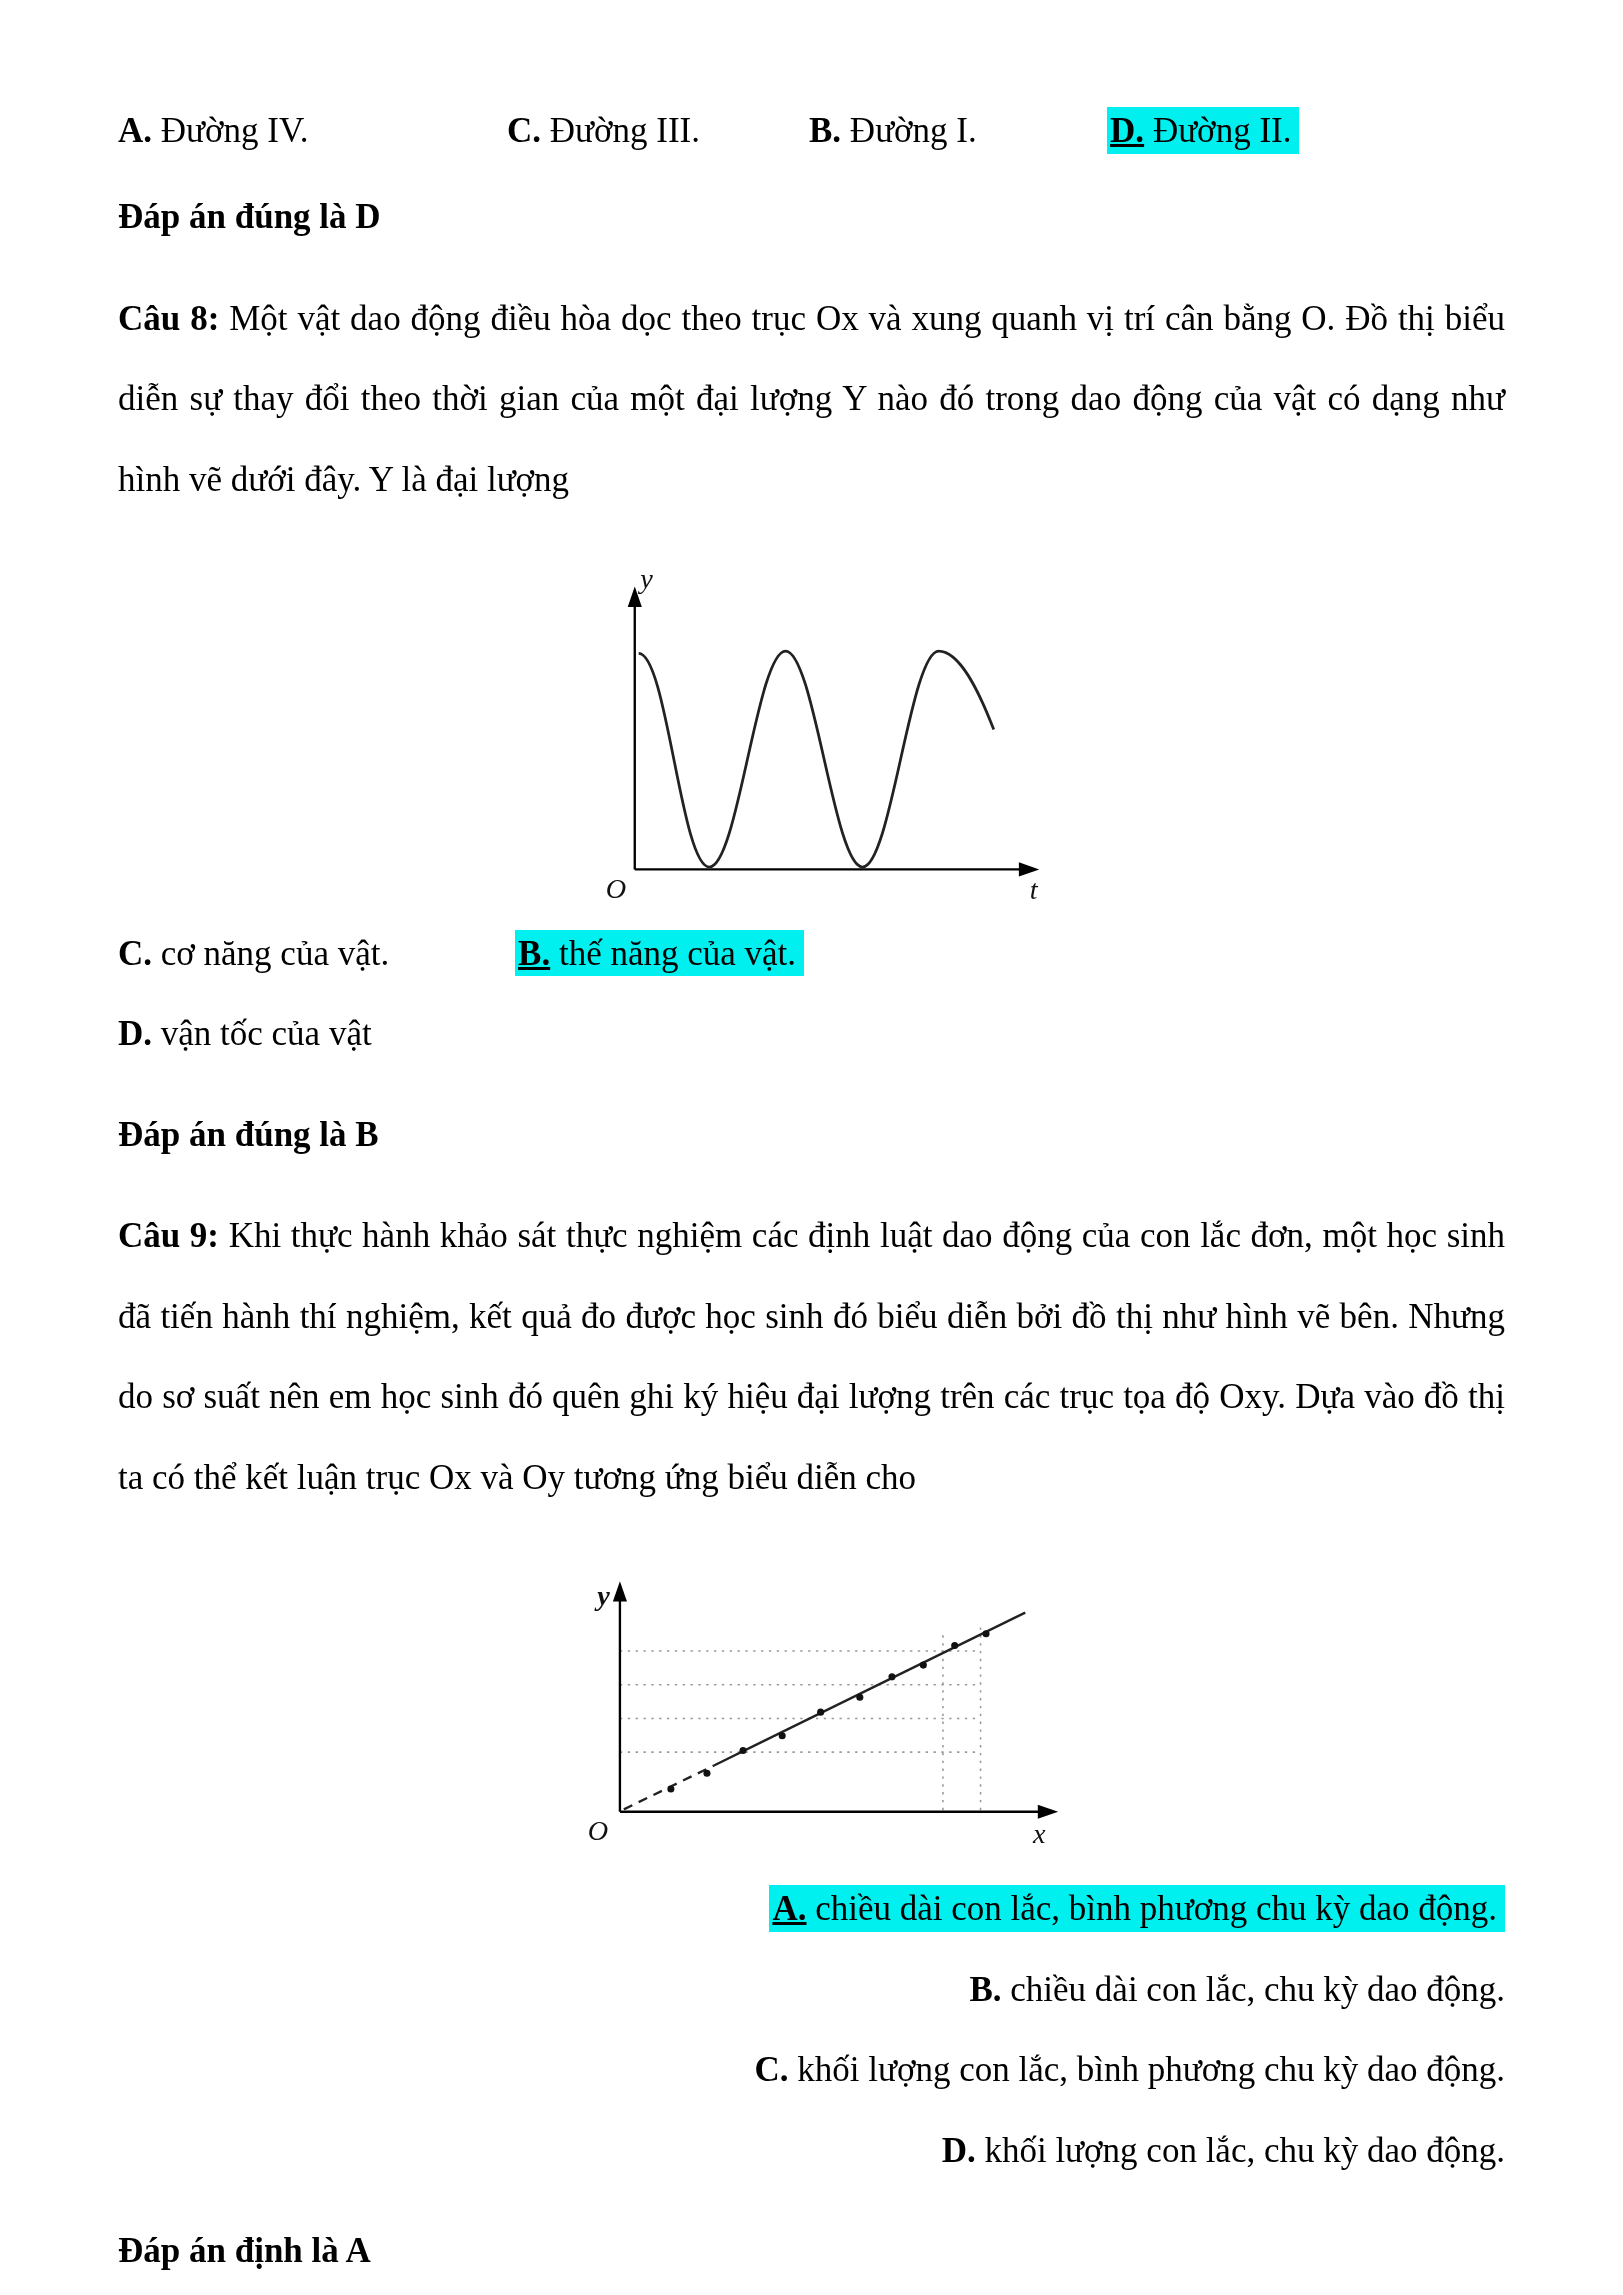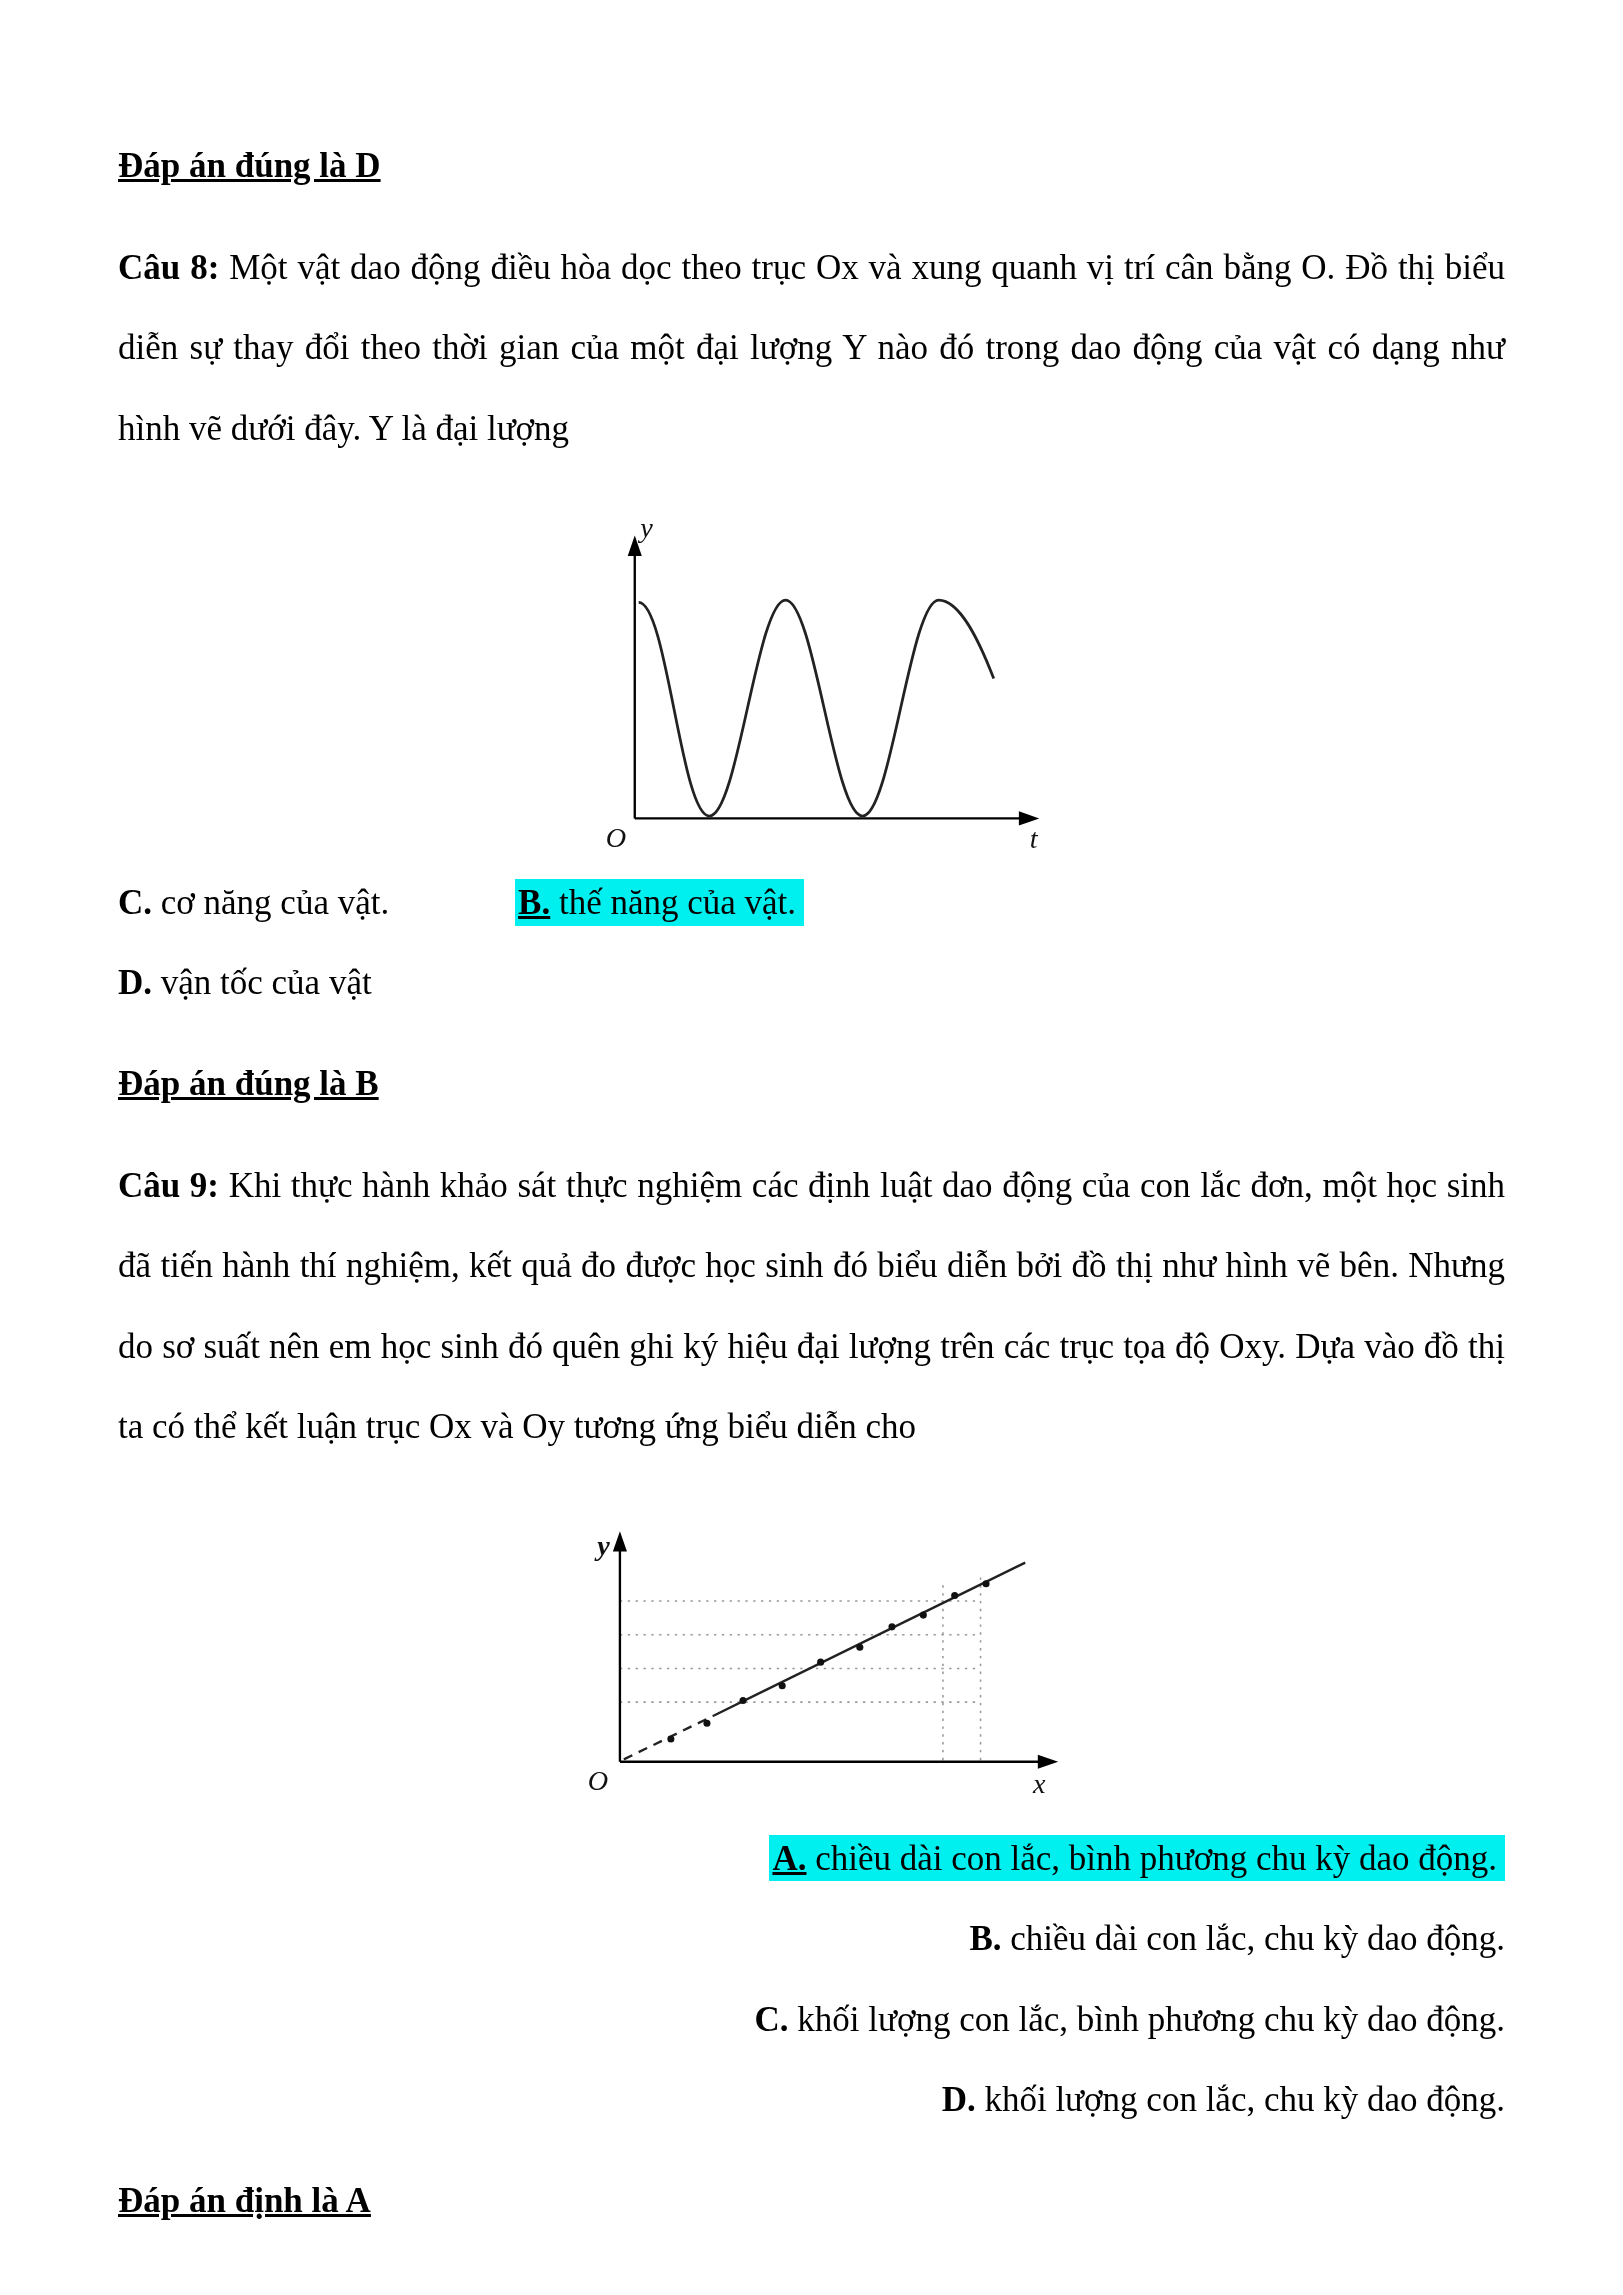--- a/index.html
+++ b/index.html
@@ -14,40 +14,60 @@
     background: #ffffff;
   }
   .opt-row4 { display: flex; line-height: 1.45; }
   .opt-row4 .c1 { flex: 0 0 389px; }
   .opt-row4 .c2 { flex: 0 0 302px; }
   .opt-row4 .c3 { flex: 0 0 298px; }
   .opt-row4 .c4 { flex: 1 1 auto; }
   .lbl { font-weight: bold; }
   .lbl.u { text-decoration: underline; }
   .hl { background: var(--hl, #00f0f0); padding: 3.9px 7.9px 3.9px 3.1px; }
-  .answer-line { font-weight: bold; margin-top: 35px; line-height: 1.45; text-decoration: underline; }
+  .answer-line { font-weight: bold; margin-top: 35px; line-height: 1.45; }
   .para { margin-top: 36px; line-height: 2.3; text-align: justify; }
   .figure { display: flex; justify-content: center; margin: 20.4px auto 4.7px auto; }
   .q8-options { display: grid; grid-template-columns: 397px auto; margin-top: 12.6px; line-height: 2.3; }
   .q9-options { margin-top: 22px; line-height: 2.3; }
   .q9-options > div { display: block; text-align: right; }
   svg { display: block; }
   .axis-label {
     font-family: "Liberation Serif", "DejaVu Serif", serif;
     font-style: italic;
     font-size: 36px;
     fill: #111;
   }
   .axis-label.bold { font-weight: bold; }
 </style>
 </head>
 <body>
 
 <div class="page">
 
+  <div class="opt-row4">
+    <div class="c1">
+      <span class="lbl">A.</span>
+      <span>Đường IV.</span>
+    </div>
+    <div class="c2">
+      <span class="lbl">C.</span>
+      <span>Đường III.</span>
+    </div>
+    <div class="c3">
+      <span class="lbl">B.</span>
+      <span>Đường I.</span>
+    </div>
+    <div class="c4">
+      <span class="hl">
+        <span class="lbl u">D.</span>
+        <span>Đường II.</span>
+      </span>
+    </div>
+  </div>
 
   <div class="answer-line">Đáp án đúng là D</div>
 
   <p class="para">
     <span class="lbl">Câu 8:</span>
     <span>Một vật dao động điều hòa dọc theo trục Ox và xung quanh vị trí cân bằng O. Đồ thị biểu diễn sự thay đổi theo thời gian của một đại lượng Y nào đó trong dao động của vật có dạng như hình vẽ dưới đây. Y là đại lượng</span>
   </p>
 
   <div class="figure">
     <svg width="487" height="346" viewBox="0 0 620 440" style="font-size:44px">

